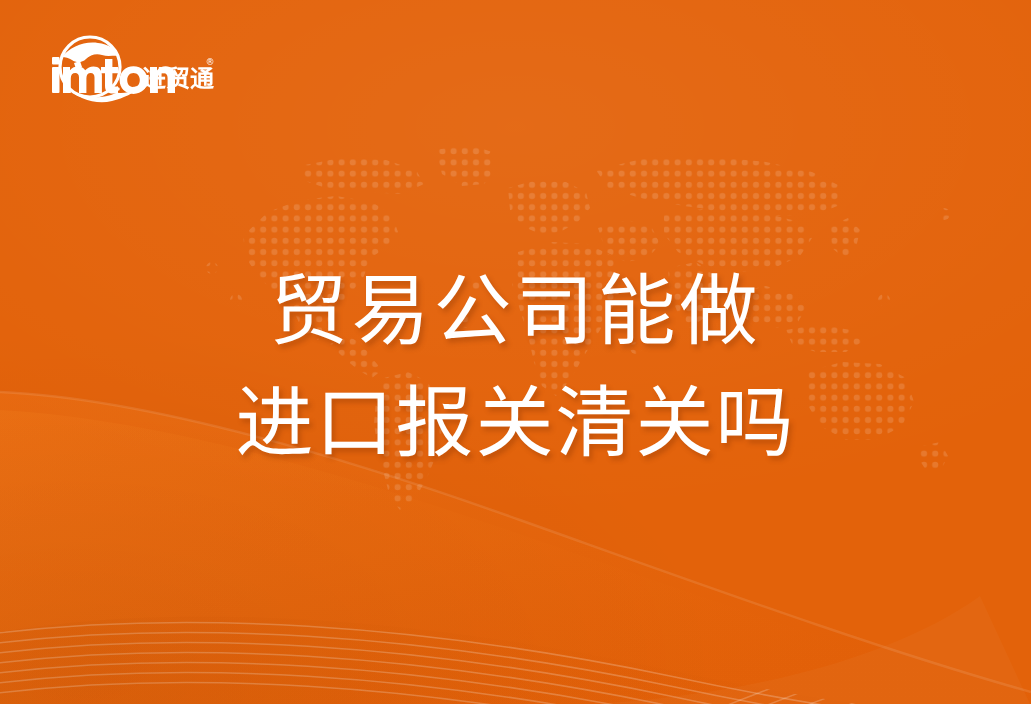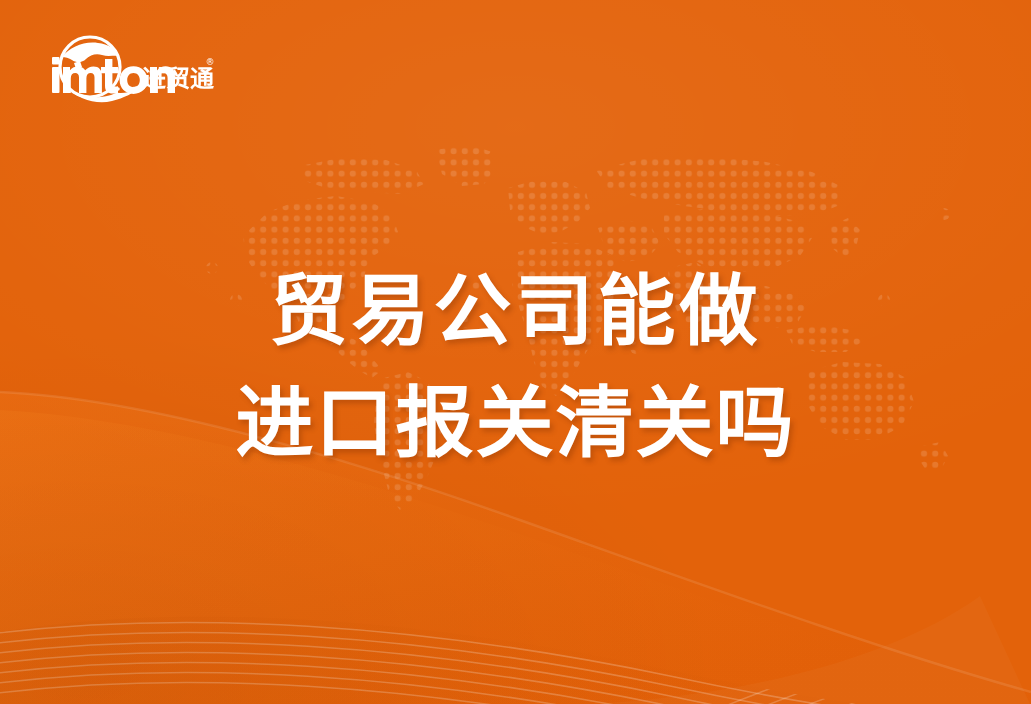--- a/index.html
+++ b/index.html
@@ -70,21 +70,21 @@
     left: 0;
     top: 255px;
     width: 1031px;
     text-align: center;
     pointer-events: none;
   }
   .hl-line {
     display: block;
     color: #ffffff;
     font-family: "DejaVu Sans", "Liberation Sans", sans-serif;
-    font-weight: 700;
+    font-weight: 400;
     font-size: 78px;
     line-height: 112px;
     letter-spacing: 4px;
     text-shadow: 3px 4px 5px rgba(120, 44, 0, 0.30);
     white-space: nowrap;
   }
   .hl-line.line-2 {
     letter-spacing: 2px;
   }
 </style>

